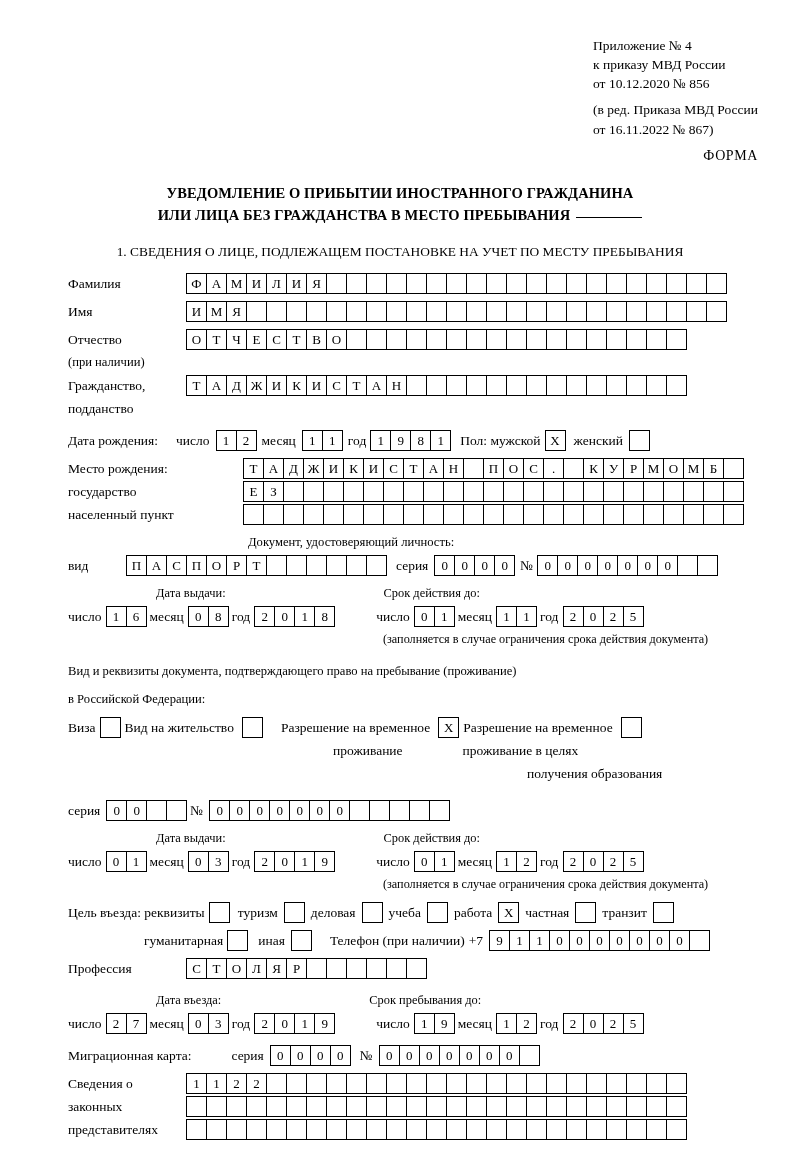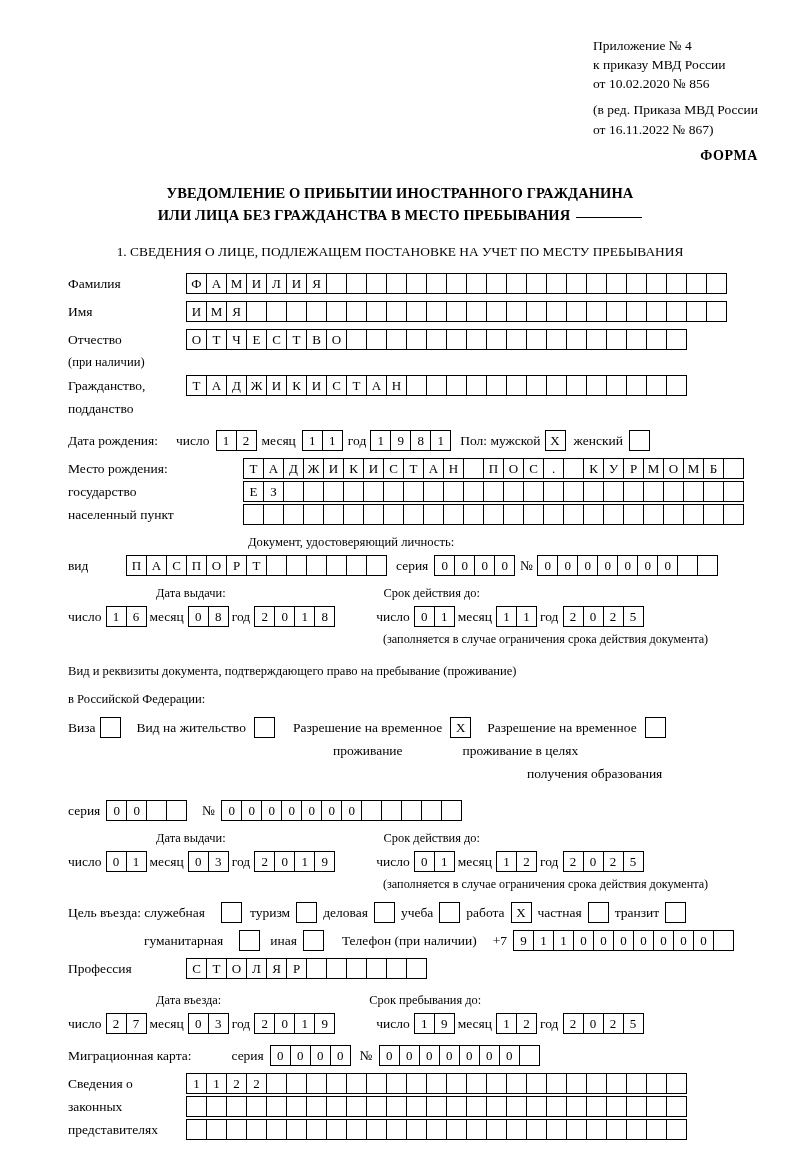--- a/index.html
+++ b/index.html
@@ -12,21 +12,21 @@
   .page{width:800px;min-height:1163px;position:relative;padding:17px;box-sizing:border-box;}
 
   
   .hdr{
     position:absolute;right:42px;top:36px;
     font-size:13.5px;line-height:1.42;text-align:left;
   }
   .hdr .sep{height:7px;}
   .forma{
     position:absolute;right:42px;top:148px;
-    font-size:14px;font-weight:bold;letter-spacing:.6px;
+    font-size:14px;font-weight:normal;letter-spacing:.6px;
   }
 
   
   .title{
     position:absolute;left:0;right:0;top:183px;
     text-align:center;font-weight:bold;font-size:14.5px;line-height:1.5;
     letter-spacing:.1px;
   }
   .title .ln2 .blank{
     display:inline-block;width:66px;border-bottom:1px solid #000;
@@ -52,21 +52,21 @@
   }
   .box{
     width:21px;height:21px;border:1px solid #000;box-sizing:border-box;
     display:inline-flex;align-items:center;justify-content:center;font-size:13px;
   }
 
   .ml4{margin-left:4px;}
   .ml6{margin-left:6px;}
   .ml8{margin-left:8px;}
   .ml10{margin-left:10px;}
-  .ml14{margin-left:16px;}
+  .ml14{margin-left:4px;}
   .ml18{margin-left:18px;}
 
   .indent60{margin-left:60px;}
 
   .lbl-col{width:118px;flex:0 0 118px;font-size:13.5px;}
   .lbl-col2{width:175px;flex:0 0 175px;font-size:13.5px;}
 
   .note{font-size:12.2px;}
   .small{font-size:12.4px;}
 
@@ -77,21 +77,21 @@
   .subhdr{font-size:12.6px;font-weight:normal;}
 </style>
 </head>
 <body>
 
 <div class="page">
 
   <div class="hdr">
     <div>Приложение № 4</div>
     <div>к приказу МВД России</div>
-    <div>от 10.02.2020 № 856</div>
+    <div>от 10.12.2020 № 856</div>
     <div class="sep"></div>
     <div>(в ред. Приказа МВД России</div>
     <div>от 16.11.2022 № 867)</div>
   </div>
   <div class="forma">ФОРМА</div>
 
   <div class="title">
     <div>УВЕДОМЛЕНИЕ О ПРИБЫТИИ ИНОСТРАННОГО ГРАЖДАНИНА</div>
     <div class="ln2">
       <span>ИЛИ ЛИЦА БЕЗ ГРАЖДАНСТВА В МЕСТО ПРЕБЫВАНИЯ</span><span class="blank"></span>
@@ -538,21 +538,21 @@
           <div class="cell">2</div>
           <div class="cell">5</div>
         </div>
     </div>
     <div class="row">
       <div class="note" style="margin-left:375px;">(заполняется в случае ограничения срока действия документа)</div>
     </div>
     <div class="rowgap"></div>
 
     <div class="row">
-      <div class="lbl indent60">Цель въезда: служебная</div>
+      <div class="lbl indent60">Цель въезда: реквизиты</div>
       <span class="box ml14"></span>
       <div class="lbl ml8">туризм</div>
       <span class="box ml6"></span>
       <div class="lbl ml6">деловая</div>
       <span class="box ml6"></span>
       <div class="lbl ml6">учеба</div>
       <span class="box ml6"></span>
       <div class="lbl ml6">работа</div>
       <span class="box ml6">X</span>
       <div class="lbl ml6">частная</div>

